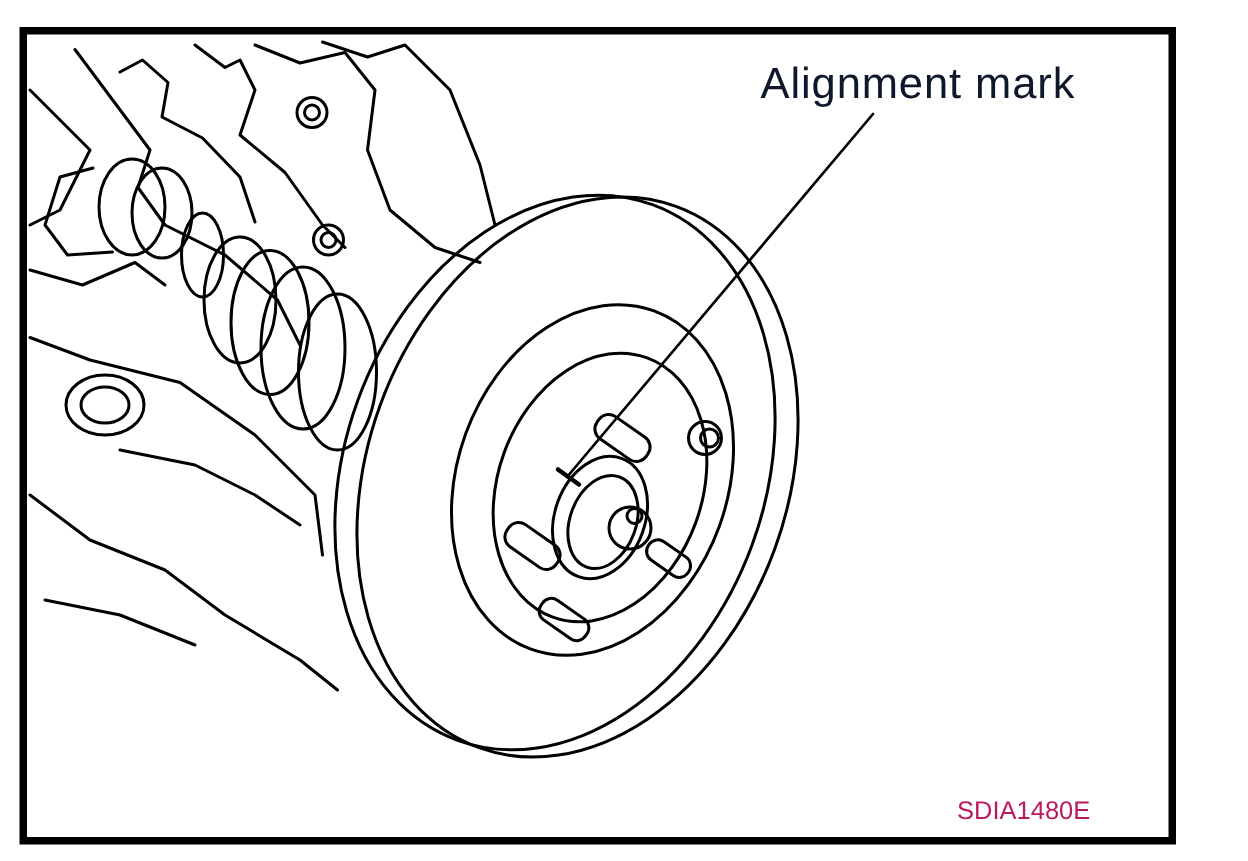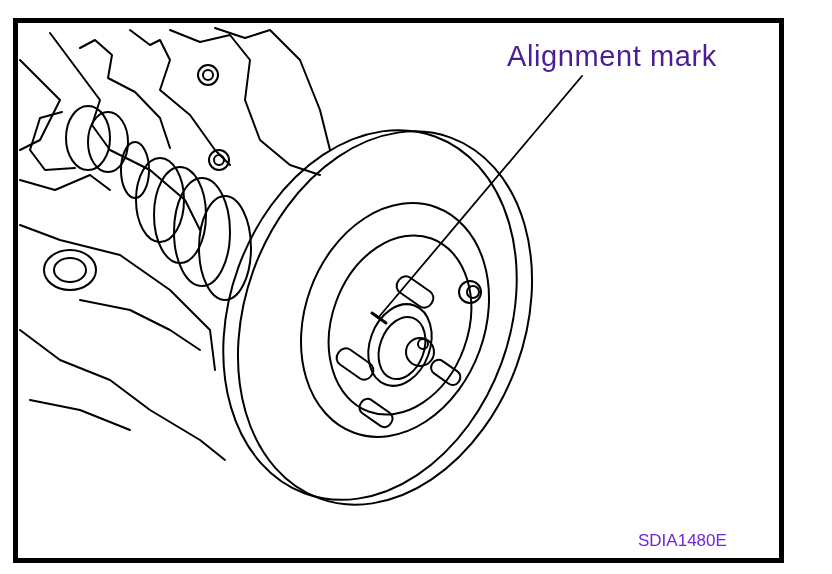--- a/index.html
+++ b/index.html
@@ -1,20 +1,20 @@
 <!DOCTYPE html>
 <html><head>
 <meta charset="utf-8">
 <style>
   html, body { margin:0; padding:0; background:#ffffff; }
   body { width:832px; height:574px; position:relative; overflow:hidden; font-family:"Liberation Sans", sans-serif; }
   .frame { position:absolute; left:13px; top:18px; width:761px; height:535px; border:5px solid #000; box-sizing:content-box; }
   .drawing { position:absolute; left:0; top:0; width:832px; height:574px; }
-  .label { position:absolute; left:507px; top:40px; font-size:29px; color:#4c1d95; letter-spacing:0.6px; white-space:nowrap; }
-  .code { position:absolute; left:638px; top:531px; font-size:17px; color:#6d28d9; white-space:nowrap; }
+  .label { position:absolute; left:507px; top:40px; font-size:29px; color:#0f172a; letter-spacing:0.6px; white-space:nowrap; }
+  .code { position:absolute; left:638px; top:531px; font-size:17px; color:#be185d; white-space:nowrap; }
 </style>
 </head>
 <body>
 
 <div class="frame"></div>
 
 <svg class="drawing" viewBox="0 0 832 574" fill="none" stroke="#000" stroke-width="2" stroke-linecap="round" stroke-linejoin="round">
 
   <g>
     <path d="M50 33 L100 100 L92 125 L110 150 L150 170 L185 200 L200 230"></path>

